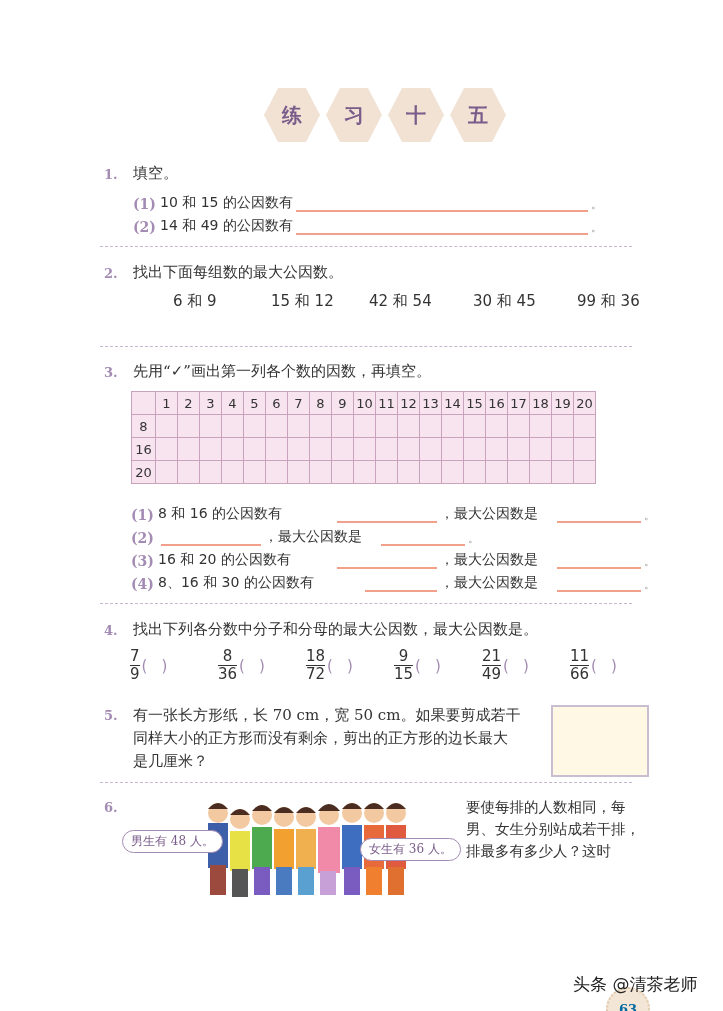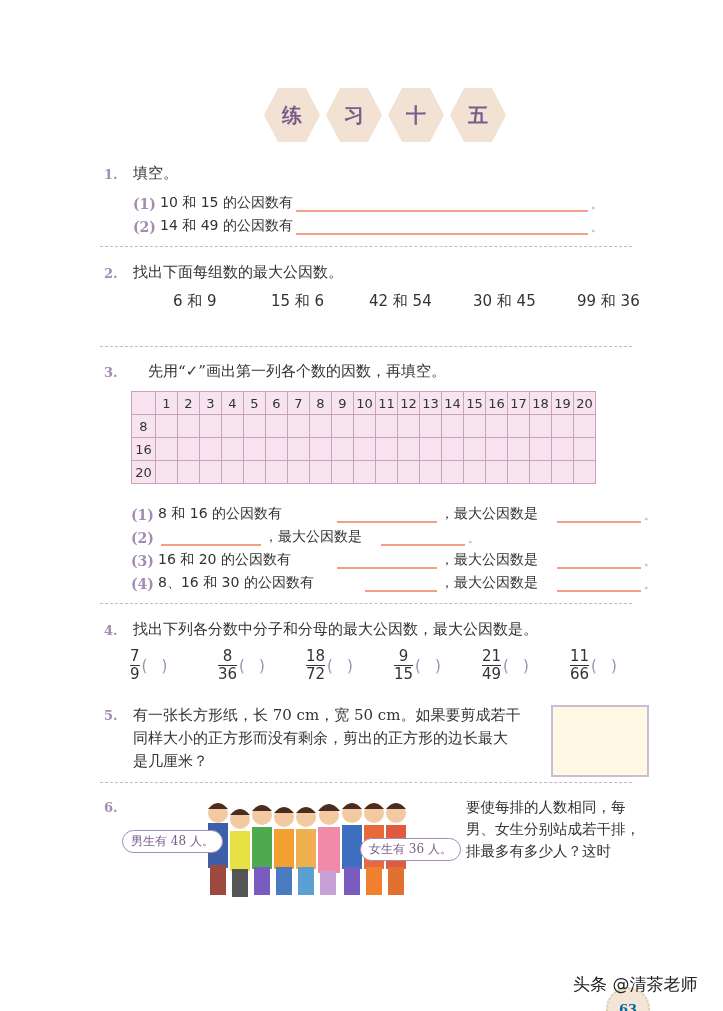--- a/index.html
+++ b/index.html
@@ -69,30 +69,30 @@
   <span class="blank" style="width:292px;"></span>
   <span class="dot">。</span>
 </div>
 <div class="divider" style="top:246px;"></div>
 
 <div class="qnum" style="left:104px;top:266px;">2.</div>
 <div class="qtext" style="left:133px;top:263px;">找出下面每组数的最大公因数。</div>
 <div class="pairs" style="top:292px;">
   <div class="row">
     <span class="cell">6 和 9</span>
-    <span class="cell">15 和 6</span>
+    <span class="cell">15 和 12</span>
     <span class="cell" style="width:104px">42 和 54</span>
     <span class="cell" style="width:104px">30 和 45</span>
     <span class="cell">99 和 36</span>
   </div>
 </div>
 <div class="divider" style="top:346px;"></div>
 
 <div class="qnum" style="left:104px;top:365px;">3.</div>
-<div class="qtext" style="left:133px;top:362px;margin-left:15px;">先用“✓”画出第一列各个数的因数，再填空。</div>
+<div class="qtext" style="left:133px;top:362px;">先用“✓”画出第一列各个数的因数，再填空。</div>
 
 <table class="grid">
   <tbody>
       <tr>
     <td class="first"></td>
     <td>1</td>
     <td>2</td>
     <td>3</td>
     <td>4</td>
     <td>5</td>

